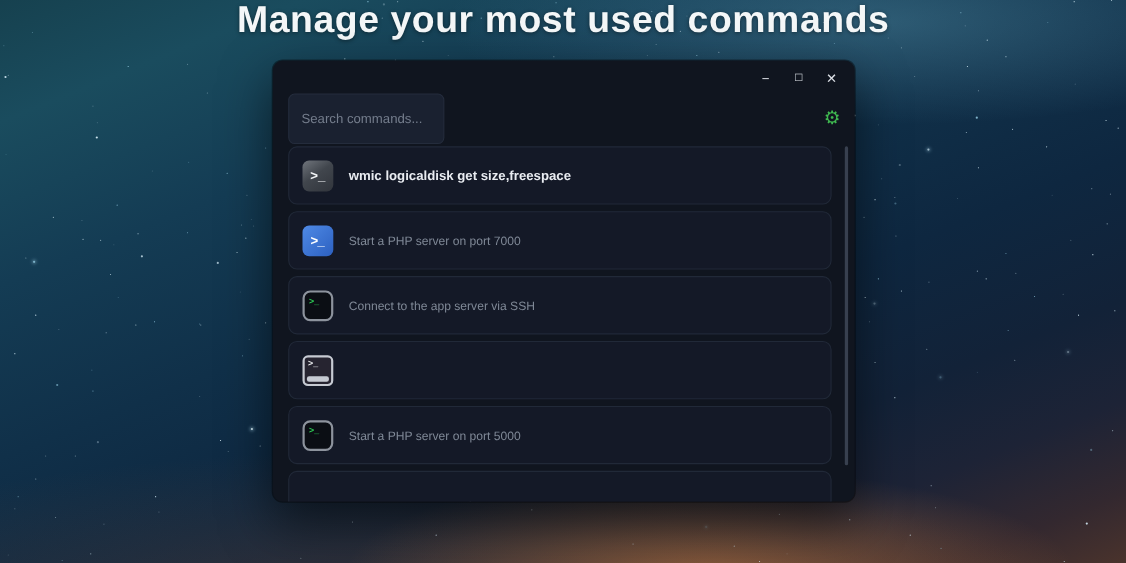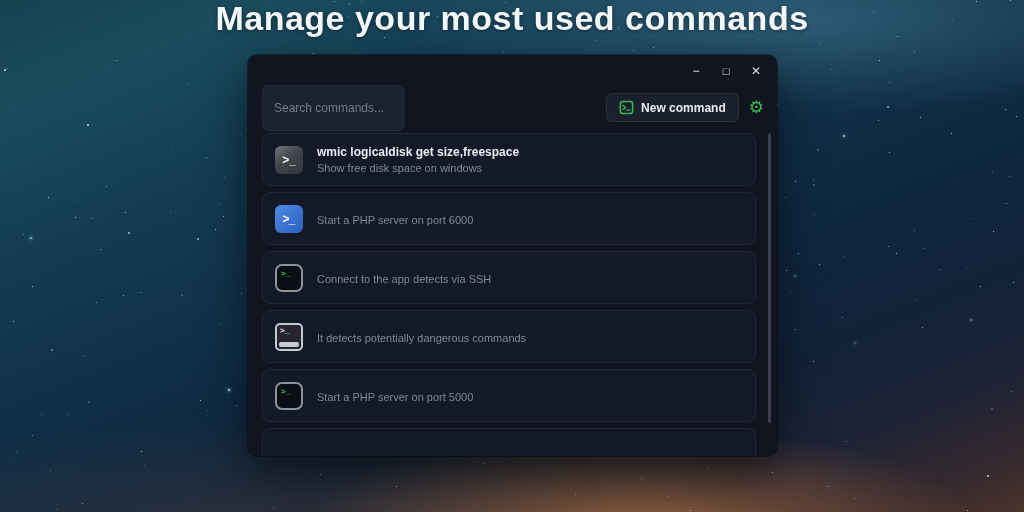--- a/index.html
+++ b/index.html
@@ -49,21 +49,21 @@
     font-family:"Liberation Sans","DejaVu Sans",sans-serif;
   }
   .gear { margin-left:10px; font-size:17px; color:#3fb950; line-height:1; cursor:pointer; }
 
   .cmd-list { position:absolute; top:78px; left:14px; width:494px; }
   .cmd-row {
     height:53px; margin-bottom:6px; background:#141927; border:1px solid #212938; border-radius:8px;
     display:flex; align-items:center; padding:0 12px; cursor:pointer;
   }
   .row-icon { width:28px; height:28px; margin-right:14px; flex:none; position:relative; }
-  .row-text { display:flex; flex-direction:column; }
+  .row-text { display:flex; flex-direction:row; }
   .row-title { color:#e9ecf1; font-size:12px; font-weight:700; display:flex; align-items:center; gap:5px; }
   .row-sub { color:#7f8896; font-size:11px; margin-top:3px; }
 
   .icon-cmd {
     border-radius:6px; background:linear-gradient(145deg,#70757c 0%,#41464d 45%,#31353c 100%);
     display:flex; align-items:center; justify-content:center;
     color:#f2f4f6; font-size:12px; font-weight:700; letter-spacing:0;
   }
   .icon-ps {
     border-radius:6px; background:linear-gradient(135deg,#4f8ae6 0%,#2c60c0 100%);
@@ -418,66 +418,56 @@
   <div class="titlebar">
     <div class="win-btn">−</div>
     <div class="win-btn max">□</div>
     <div class="win-btn">✕</div>
   </div>
 
   <div class="toolbar">
     <input class="search" type="text" placeholder="Search commands..." style="">
     <div class="tb-spacer"></div>
 
-    <button class="tb-btn">
-      <svg class="btn-icon" viewBox="0 0 16 16">
-        <rect x="1.5" y="1.5" width="13" height="13" rx="2.5" fill="none" stroke="#3fb950" stroke-width="1.6"></rect>
-        <polyline points="4.5,5.8 7,8 4.5,10.2" fill="none" stroke="#3fb950" stroke-width="1.5" stroke-linecap="round" stroke-linejoin="round"></polyline>
-        <line x1="8.3" y1="10.8" x2="11.5" y2="10.8" stroke="#3fb950" stroke-width="1.5" stroke-linecap="round"></line>
-      </svg>
-      <span>New command</span>
-    </button>
 
 
     <div class="gear">⚙</div>
   </div>
 
   <div class="cmd-list">
 
     <article class="cmd-row">
       <div class="row-icon icon-cmd">&gt;_</div>
       <div class="row-text">
         <div class="row-title">wmic logicaldisk get size,freespace</div>
-        <div class="row-sub">Show free disk space on windows</div>
       </div>
     </article>
 
     <article class="cmd-row">
       <div class="row-icon icon-ps">&gt;_</div>
       <div class="row-text">
-        <div class="row-sub">Start a PHP server on port 6000</div>
+        <div class="row-sub">Start a PHP server on port 7000</div>
       </div>
     </article>
 
     <article class="cmd-row">
       <div class="row-icon icon-term-dark">
           <span>&gt;_</span>
         </div>
       <div class="row-text">
-        <div class="row-sub">Connect to the app detects via SSH</div>
+        <div class="row-sub">Connect to the app server via SSH</div>
       </div>
     </article>
 
     <article class="cmd-row">
       <div class="row-icon icon-term-light">
           <span>&gt;_</span>
           <em></em>
         </div>
       <div class="row-text">
-        <div class="row-sub">It detects potentially dangerous commands</div>
       </div>
     </article>
 
     <article class="cmd-row">
       <div class="row-icon icon-term-dark">
           <span>&gt;_</span>
         </div>
       <div class="row-text">
         <div class="row-sub">Start a PHP server on port 5000</div>
       </div>

